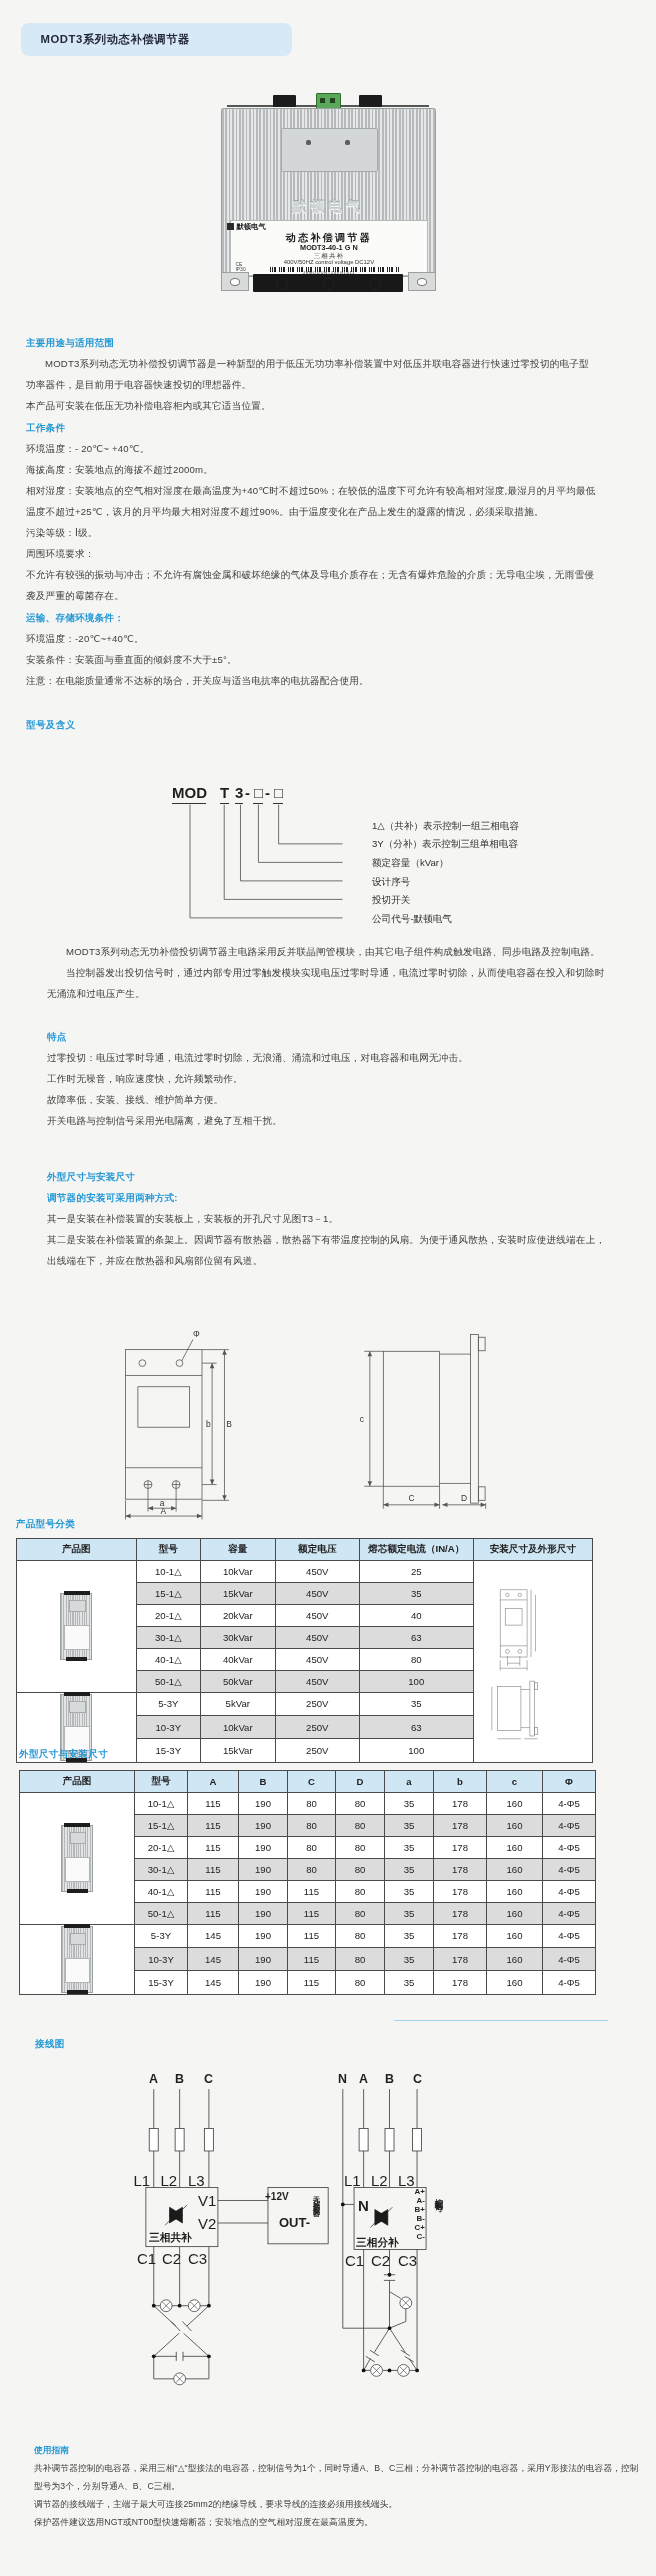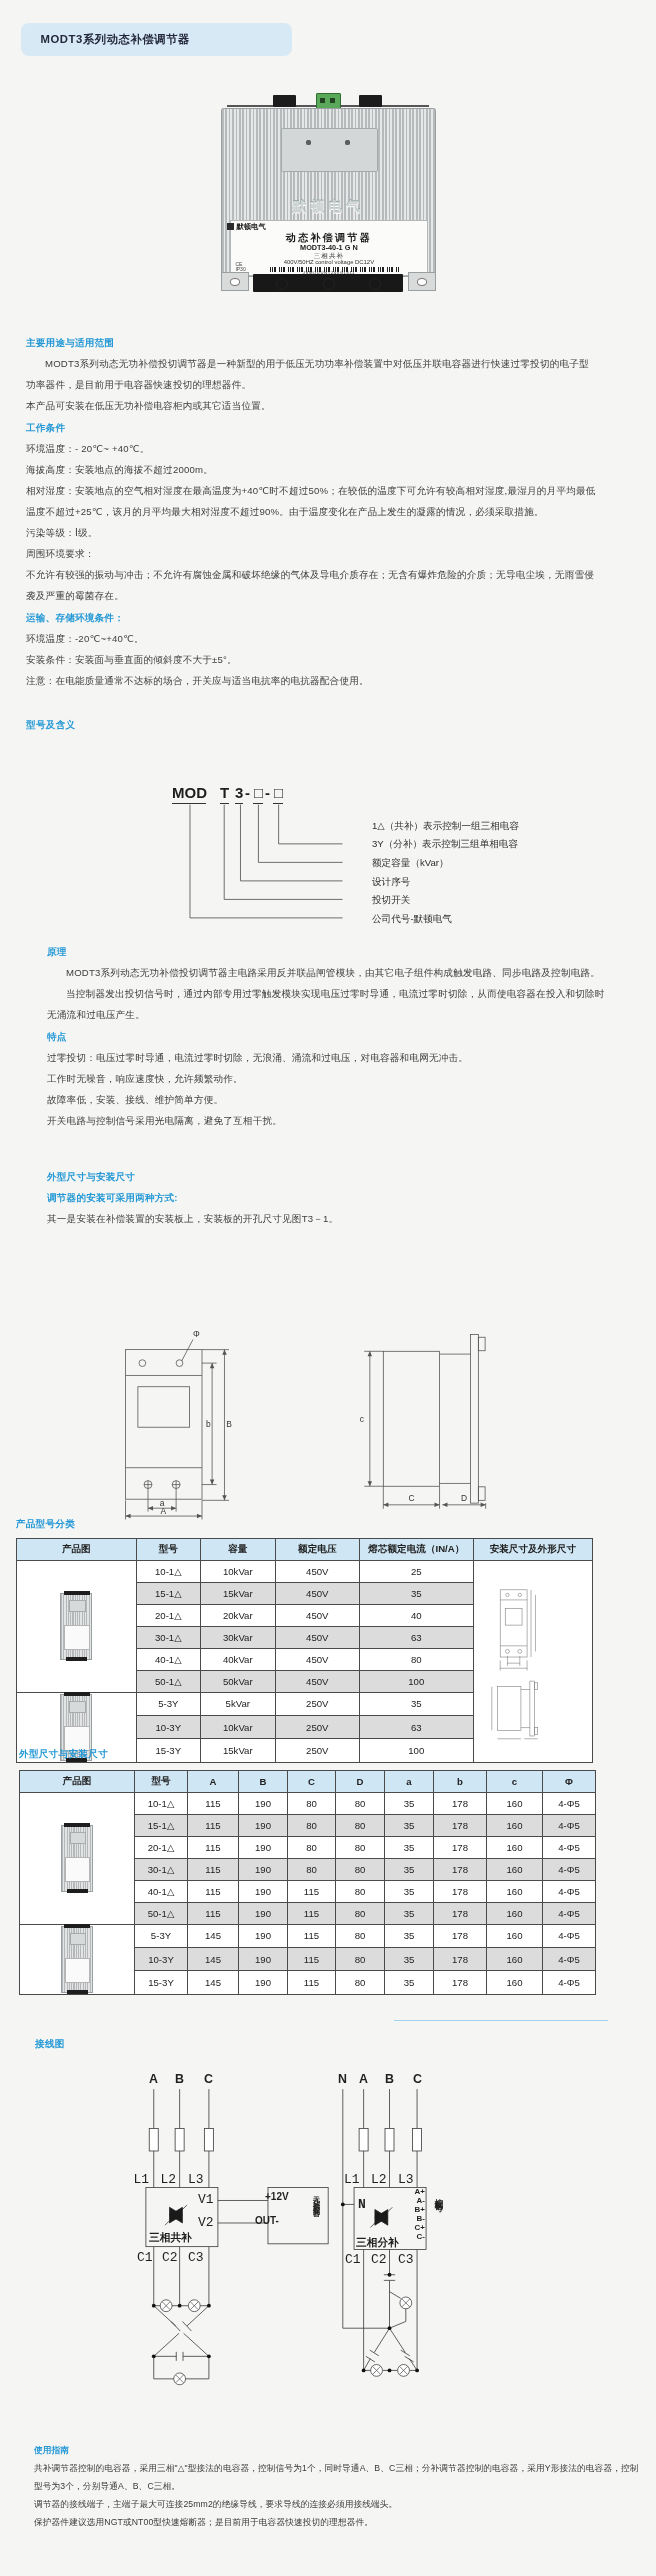--- a/index.html
+++ b/index.html
@@ -60,21 +60,21 @@
   .mini-device .md-win{position:absolute;left:7.9px;top:6.8px;width:14.6px;height:10px;background:#d7dada;border:0.6px solid #aaa;}
   .mini-device .md-label{position:absolute;left:2.8px;top:31.5px;width:23.6px;height:22.5px;background:#fafafa;border:0.6px solid #b5b5b5;}
   .mini-device .md-bot{position:absolute;left:4.5px;bottom:-2.8px;width:21.4px;height:4.5px;background:#1d1d1d;}
   
   .lone-h{position:absolute;font-size:9.6px;font-weight:bold;color:#2599d6;letter-spacing:0.3px;}
   .blue-rule{position:absolute;left:394px;top:2020px;width:214px;height:1.1px;background:#a5d2ec;}
   
   .wiring{position:absolute;left:129px;top:2072px;width:512px;height:338px;}
   .lb{position:absolute;color:#1f1f1f;}
   .f22{font-size:12.4px;font-weight:bold;}
-  .f20{font-size:13px;font-family:Liberation Mono, monospace;}
+  .f20{font-size:15px;}
   .f19{font-size:10.7px;font-weight:bold;}
   .f14{font-size:7.9px;}
   .vert{writing-mode:vertical-rl;letter-spacing:2.3px;font-weight:bold;}
   
   .guide{position:absolute;left:34px;top:2441px;width:608px;font-size:8.7px;line-height:18px;letter-spacing:0.1px;color:#3a3a3a;}
   svg{display:block;}
 </style>
 </head>
 <body>
 
@@ -166,37 +166,37 @@
     </g>
   </svg>
   <div class="mm-label" style="top:817px;">1△（共补）表示控制一组三相电容</div>
   <div class="mm-label" style="top:835px;">3Y（分补）表示控制三组单相电容</div>
   <div class="mm-label" style="top:854px;">额定容量（kVar）</div>
   <div class="mm-label" style="top:873px;">设计序号</div>
   <div class="mm-label" style="top:891px;">投切开关</div>
   <div class="mm-label" style="top:910px;">公司代号-默顿电气</div>
 
   <div class="sec ind2" style="top:941px;">
-    <div class="h">原理</div>
     <div class="pind">MODT3系列动态无功补偿投切调节器主电路采用反并联晶闸管模块，由其它电子组件构成触发电路、同步电路及控制电路。</div>
     <div class="pind">当控制器发出投切信号时，通过内部专用过零触发模块实现电压过零时导通，电流过零时切除，从而使电容器在投入和切除时无涌流和过电压产生。</div>
   </div>
 
   <div class="sec ind2" style="top:1026px;">
     <div class="h">特点</div>
     <div>过零投切：电压过零时导通，电流过零时切除，无浪涌、涌流和过电压，对电容器和电网无冲击。</div>
     <div>工作时无噪音，响应速度快，允许频繁动作。</div>
     <div>故障率低，安装、接线、维护简单方便。</div>
     <div>开关电路与控制信号采用光电隔离，避免了互相干扰。</div>
   </div>
 
   <div class="sec ind2" style="top:1166px;">
     <div class="h">外型尺寸与安装尺寸</div>
     <div class="h" style="font-weight:bold;">调节器的安装可采用两种方式:</div>
     <div>其一是安装在补偿装置的安装板上，安装板的开孔尺寸见图T3－1。</div>
+    <div>其二是安装在补偿装置的条架上。因调节器有散热器，散热器下有带温度控制的风扇。为便于通风散热，安装时应使进线端在上，出线端在下，并应在散热器和风扇部位留有风道。</div>
   </div>
 
   <svg style="position:absolute;left:113px;top:1326px;" width="124" height="194" viewBox="0 0 220 345">
     <g stroke="#555" stroke-width="1.4" fill="none">
       <rect x="22" y="42" width="136" height="266"></rect>
       <line x1="22" y1="88" x2="158" y2="88"></line>
       <circle cx="52" cy="66" r="6"></circle>
         <circle cx="118" cy="66" r="6"></circle>
       <rect x="44" y="108" width="92" height="72"></rect>
       <line x1="22" y1="252" x2="158" y2="252"></line>
@@ -671,21 +671,21 @@
     <span class="lb f22" style="left:20px;top:0;">A</span>
     <span class="lb f22" style="left:46px;top:0;">B</span>
     <span class="lb f22" style="left:75px;top:0;">C</span>
     <span class="lb f20" style="left:4.5px;top:100px;">L1</span>
     <span class="lb f20" style="left:31.5px;top:100px;">L2</span>
     <span class="lb f20" style="left:59px;top:100px;">L3</span>
     <span class="lb f19" style="left:20px;top:159px;">三相共补</span>
     <span class="lb f20" style="left:69px;top:120px;">V1</span>
     <span class="lb f20" style="left:69px;top:143px;">V2</span>
     <span class="lb f19" style="left:136px;top:119px;font-size:10px;">+12V</span>
-    <span class="lb f19" style="left:126px;top:143px;font-size:10px;">OUT-</span>
+    <span class="lb f19" style="left:150px;top:143px;font-size:13px;">OUT-</span>
     <span class="lb vert" style="left:182px;top:119px;height:52px;font-size:7px;">无功补偿控制器</span>
     <span class="lb f20" style="left:7.9px;top:178px;">C1</span>
     <span class="lb f20" style="left:33px;top:178px;">C2</span>
     <span class="lb f20" style="left:59px;top:178px;">C3</span>
 
     <span class="lb f22" style="left:209px;top:0;">N</span>
     <span class="lb f22" style="left:230px;top:0;">A</span>
     <span class="lb f22" style="left:256px;top:0;">B</span>
     <span class="lb f22" style="left:284px;top:0;">C</span>
     <span class="lb f20" style="left:215px;top:100px;">L1</span>
@@ -702,17 +702,17 @@
     <span class="lb vert" style="left:304px;top:119px;height:51px;font-size:8.4px;">控制信号</span>
     <span class="lb f20" style="left:216px;top:180px;">C1</span>
     <span class="lb f20" style="left:242px;top:180px;">C2</span>
     <span class="lb f20" style="left:269px;top:180px;">C3</span>
   </div>
 
   <div class="guide">
     <div class="h">使用指南</div>
     <div>共补调节器控制的电容器，采用三相"△"型接法的电容器，控制信号为1个，同时导通A、B、C三相；分补调节器控制的电容器，采用Y形接法的电容器，控制型号为3个，分别导通A、B、C三相。</div>
     <div>调节器的接线端子，主端子最大可连接25mm2的绝缘导线，要求导线的连接必须用接线端头。</div>
-    <div>保护器件建议选用NGT或NT00型快速熔断器；是目前用于电容器快速投切的理想器件。</div>
+    <div>保护器件建议选用NGT或NT00型快速熔断器；安装地点的空气相对湿度在最高温度为。</div>
   </div>
 
 </div>
 
 
 </body></html>

